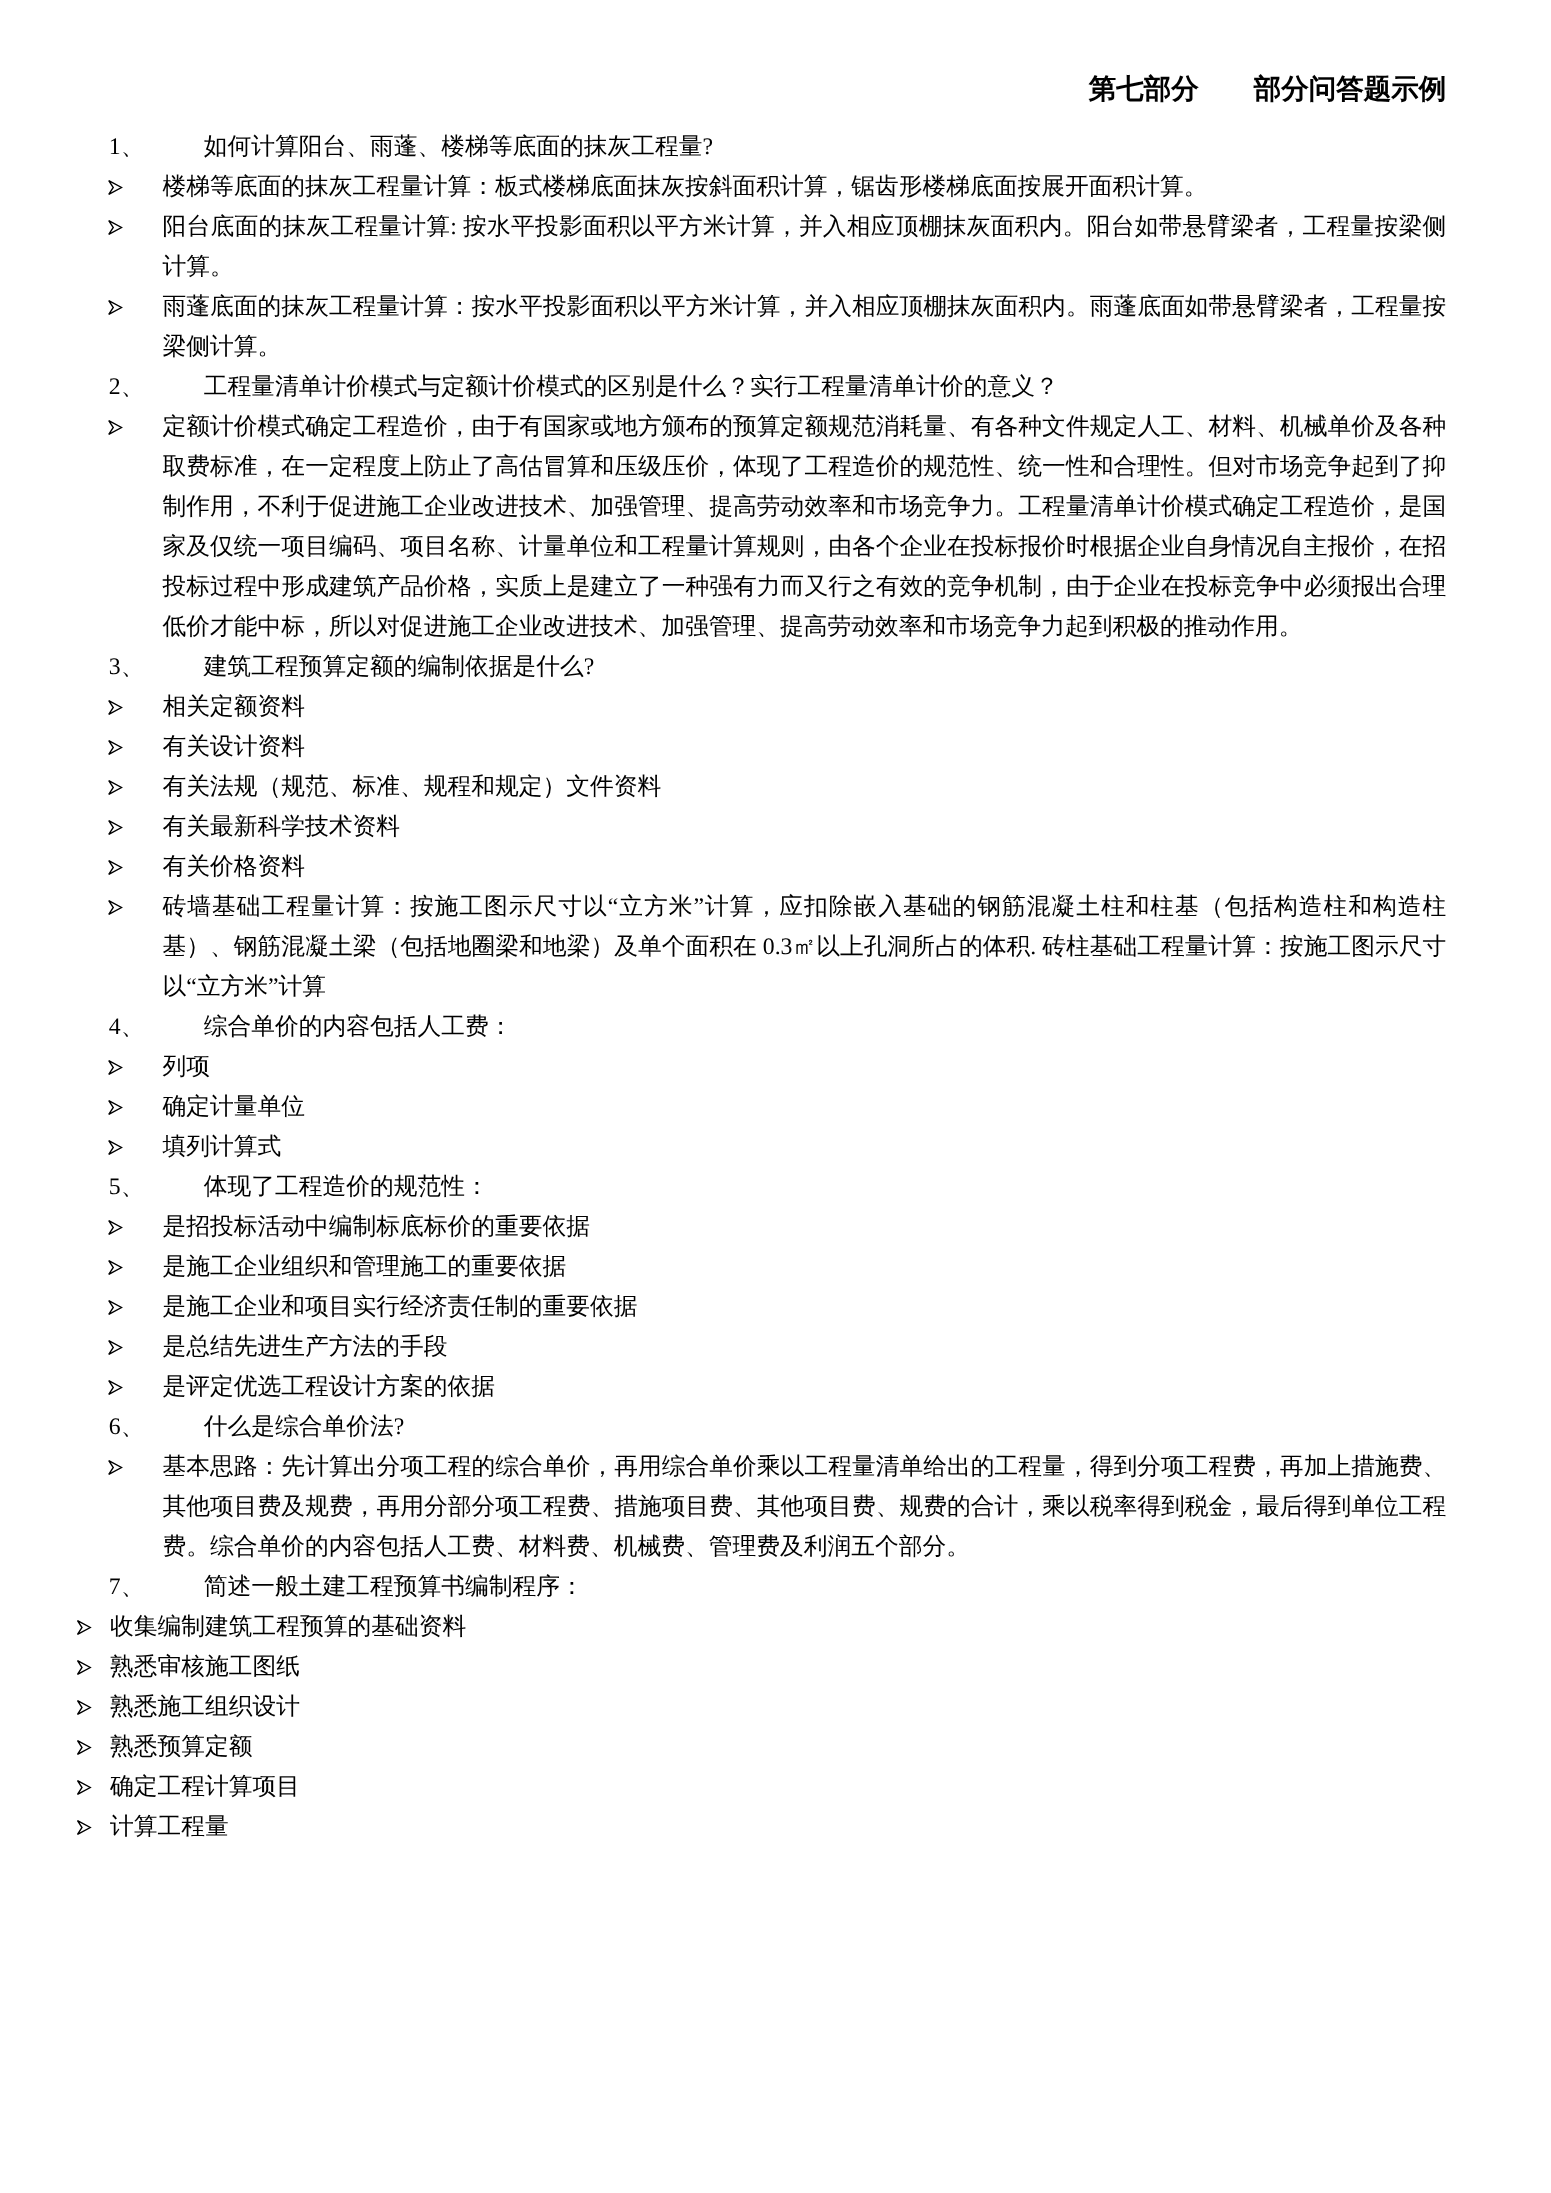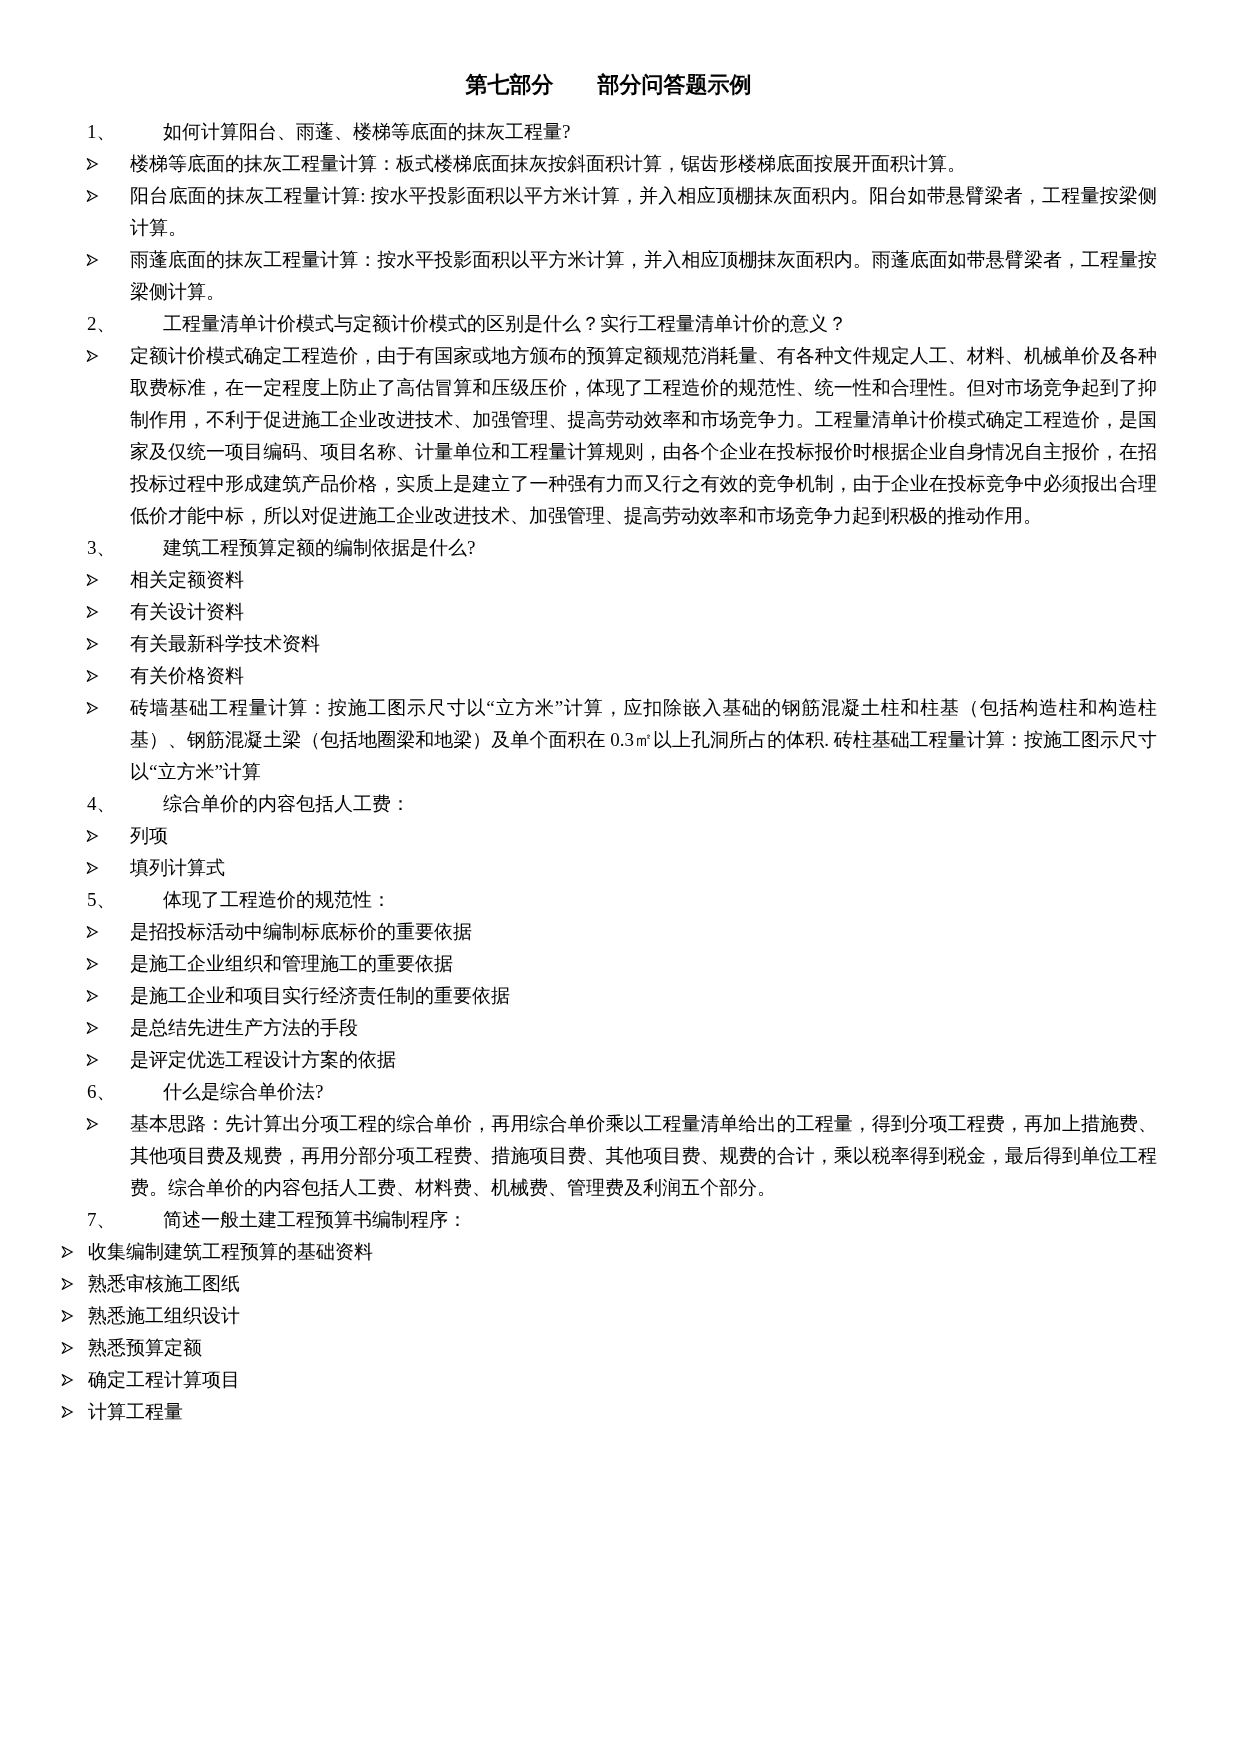--- a/index.html
+++ b/index.html
@@ -8,25 +8,25 @@
     box-sizing: border-box;
     width: 1241px;
     height: 1754px;
     background: #ffffff;
     color: #000000;
     font-family: "Liberation Serif", "DejaVu Serif", serif;
     padding: 56px 84px 30px 60px;
     overflow: hidden;
   }
   .doc-title {
-    text-align: center;
+    text-align: right;
     font-weight: bold;
     font-size: 22px;
     line-height: 30px;
-    margin: 14px 0 16px 0;
+    margin: 0 0 16px 0;
   }
   .row {
     position: relative;
     font-size: 19px;
     line-height: 32px;
     text-align: justify;
     text-justify: inter-ideograph;
   }
   .q-row { padding-left: 103px; }
   .q-row .num { position: absolute; left: 27px; top: 0; }
@@ -106,20 +106,28 @@
 
   <div class="row a-row">
     <span class="marker">
       <svg width="14" height="14" viewBox="0 0 14 14" aria-hidden="true">
         <path d="M2 1.5 L12.2 7 L2 12.5 L5.6 7 Z" fill="#ffffff" stroke="#000000" stroke-width="1.1" stroke-linejoin="miter"></path>
       </svg>
     </span>
     <span class="txt">有关设计资料</span>
   </div>
 
+  <div class="row a-row">
+    <span class="marker">
+      <svg width="14" height="14" viewBox="0 0 14 14" aria-hidden="true">
+        <path d="M2 1.5 L12.2 7 L2 12.5 L5.6 7 Z" fill="#ffffff" stroke="#000000" stroke-width="1.1" stroke-linejoin="miter"></path>
+      </svg>
+    </span>
+    <span class="txt">有关法规（规范、标准、规程和规定）文件资料</span>
+  </div>
 
   <div class="row a-row">
     <span class="marker">
       <svg width="14" height="14" viewBox="0 0 14 14" aria-hidden="true">
         <path d="M2 1.5 L12.2 7 L2 12.5 L5.6 7 Z" fill="#ffffff" stroke="#000000" stroke-width="1.1" stroke-linejoin="miter"></path>
       </svg>
     </span>
     <span class="txt">有关最新科学技术资料</span>
   </div>
 
@@ -149,20 +157,28 @@
 
   <div class="row a-row">
     <span class="marker">
       <svg width="14" height="14" viewBox="0 0 14 14" aria-hidden="true">
         <path d="M2 1.5 L12.2 7 L2 12.5 L5.6 7 Z" fill="#ffffff" stroke="#000000" stroke-width="1.1" stroke-linejoin="miter"></path>
       </svg>
     </span>
     <span class="txt">列项</span>
   </div>
 
+  <div class="row a-row">
+    <span class="marker">
+      <svg width="14" height="14" viewBox="0 0 14 14" aria-hidden="true">
+        <path d="M2 1.5 L12.2 7 L2 12.5 L5.6 7 Z" fill="#ffffff" stroke="#000000" stroke-width="1.1" stroke-linejoin="miter"></path>
+      </svg>
+    </span>
+    <span class="txt">确定计量单位</span>
+  </div>
 
   <div class="row a-row">
     <span class="marker">
       <svg width="14" height="14" viewBox="0 0 14 14" aria-hidden="true">
         <path d="M2 1.5 L12.2 7 L2 12.5 L5.6 7 Z" fill="#ffffff" stroke="#000000" stroke-width="1.1" stroke-linejoin="miter"></path>
       </svg>
     </span>
     <span class="txt">填列计算式</span>
   </div>
 

